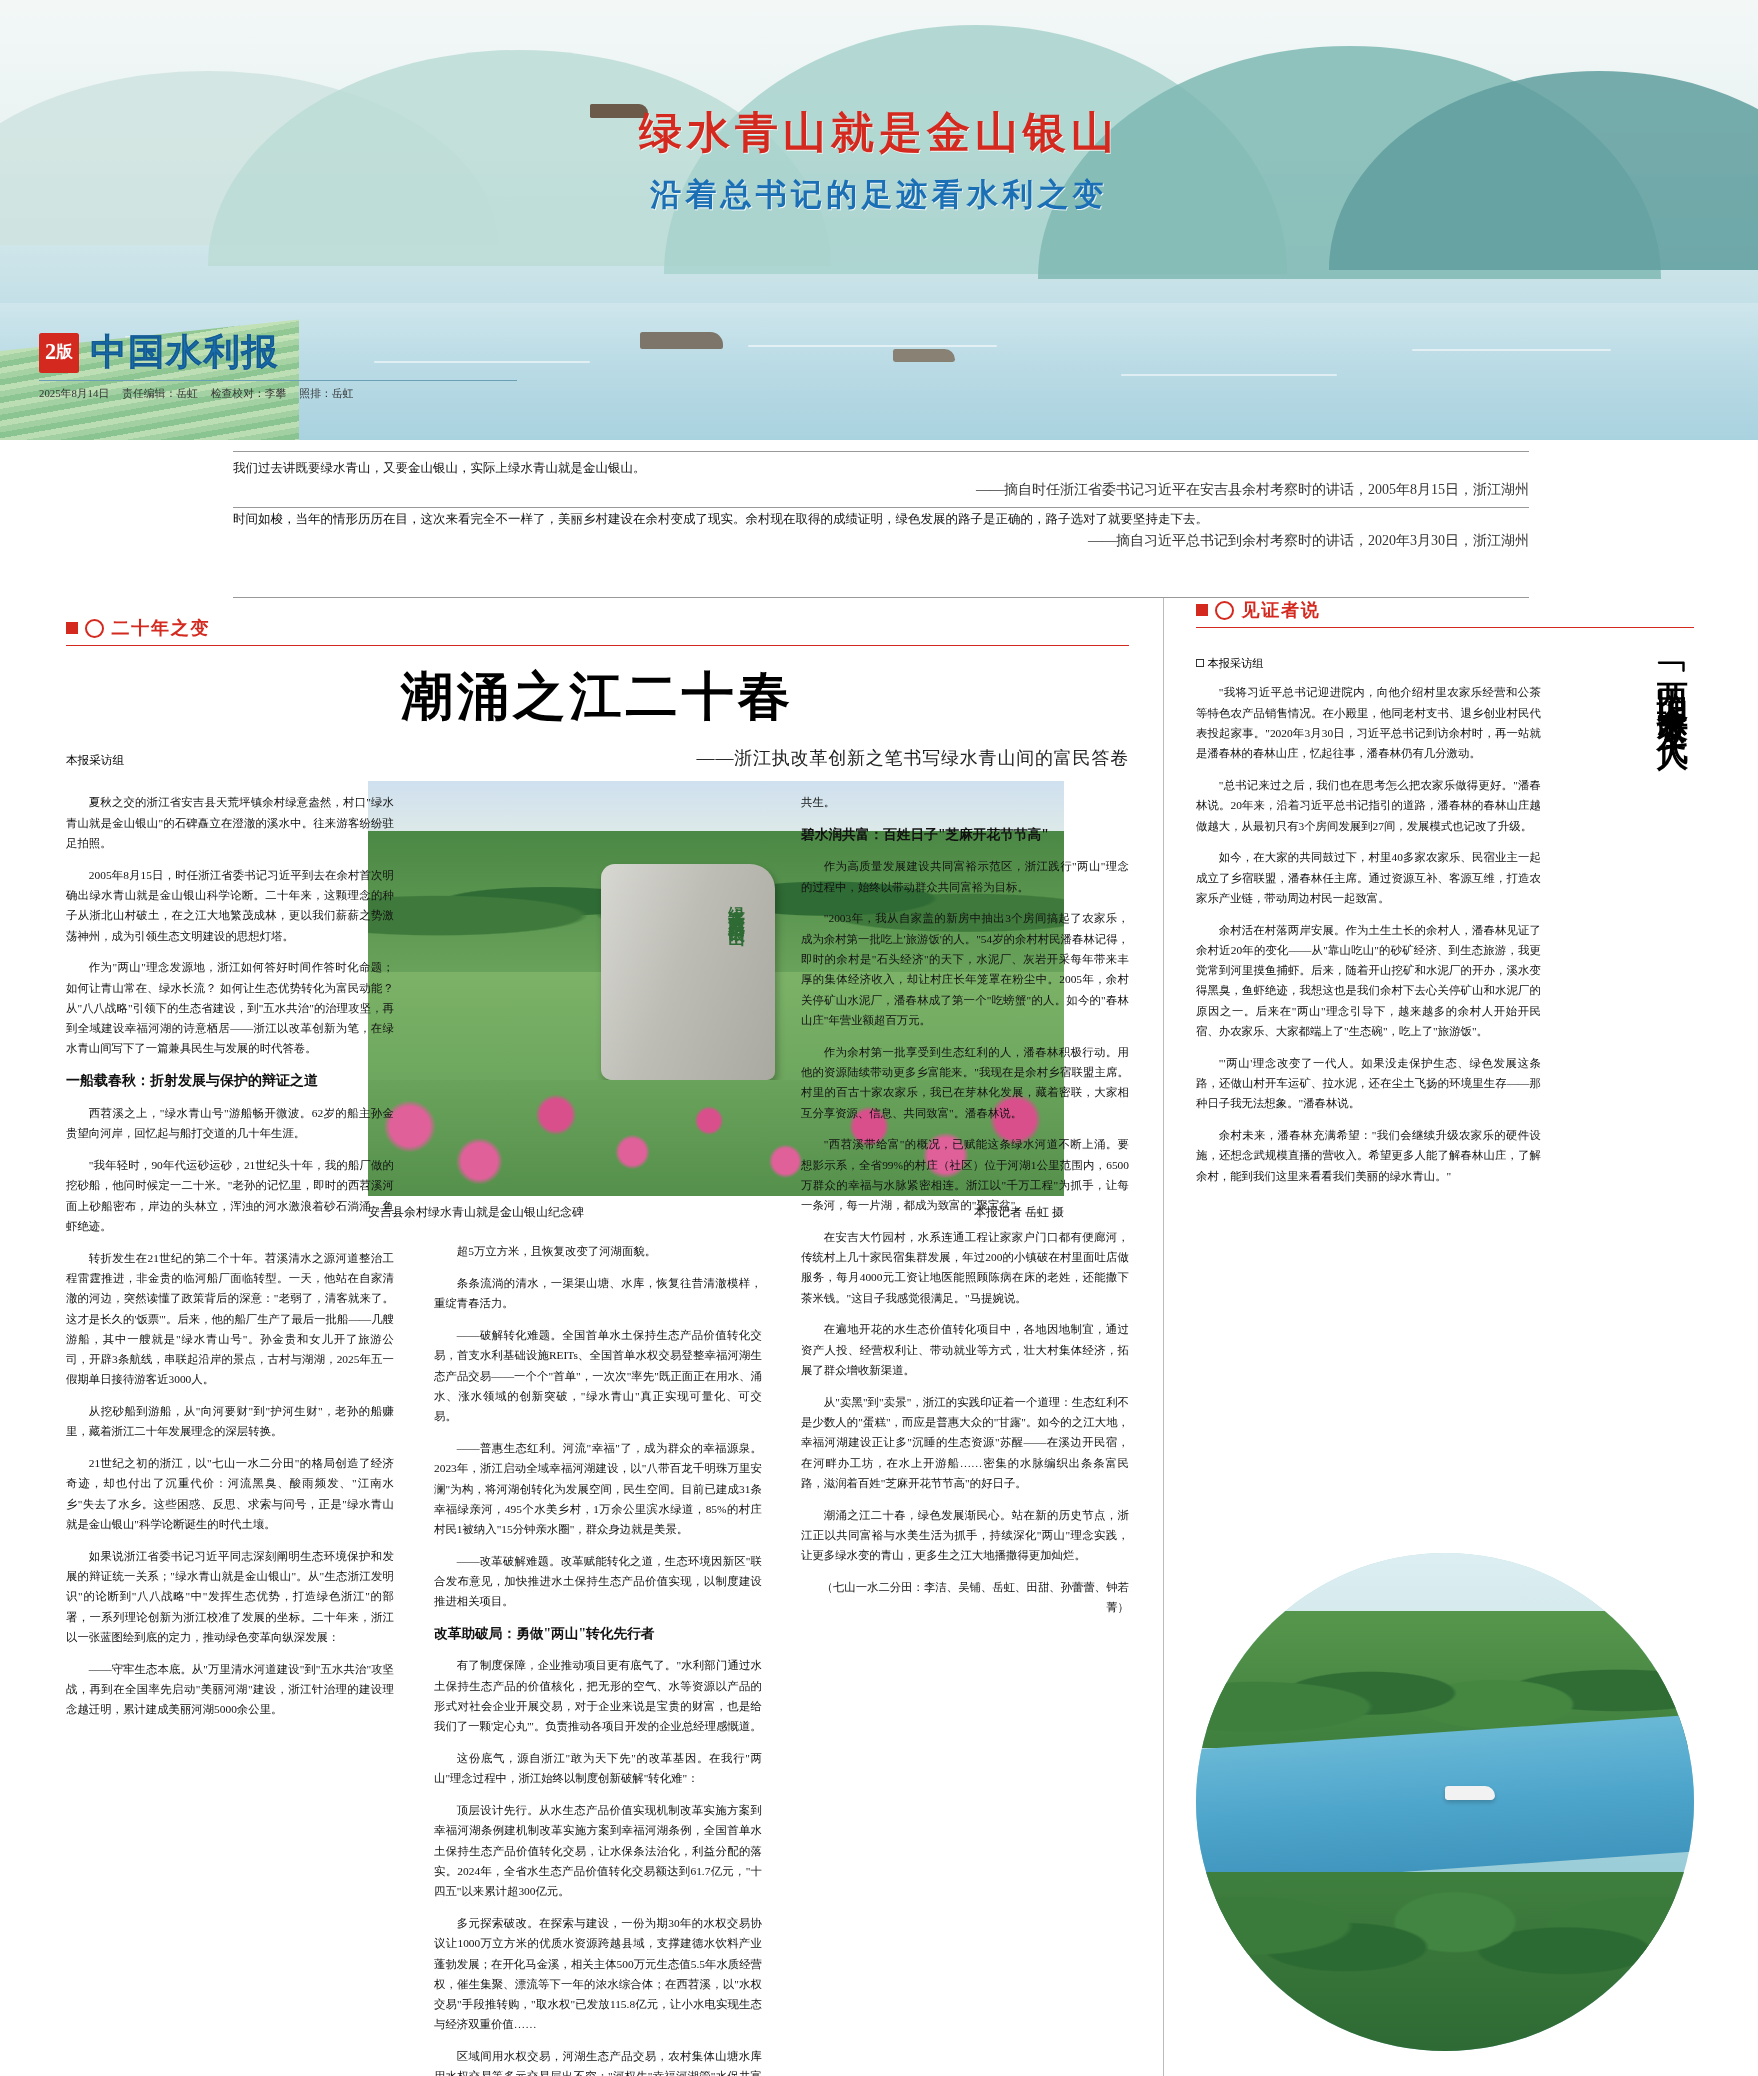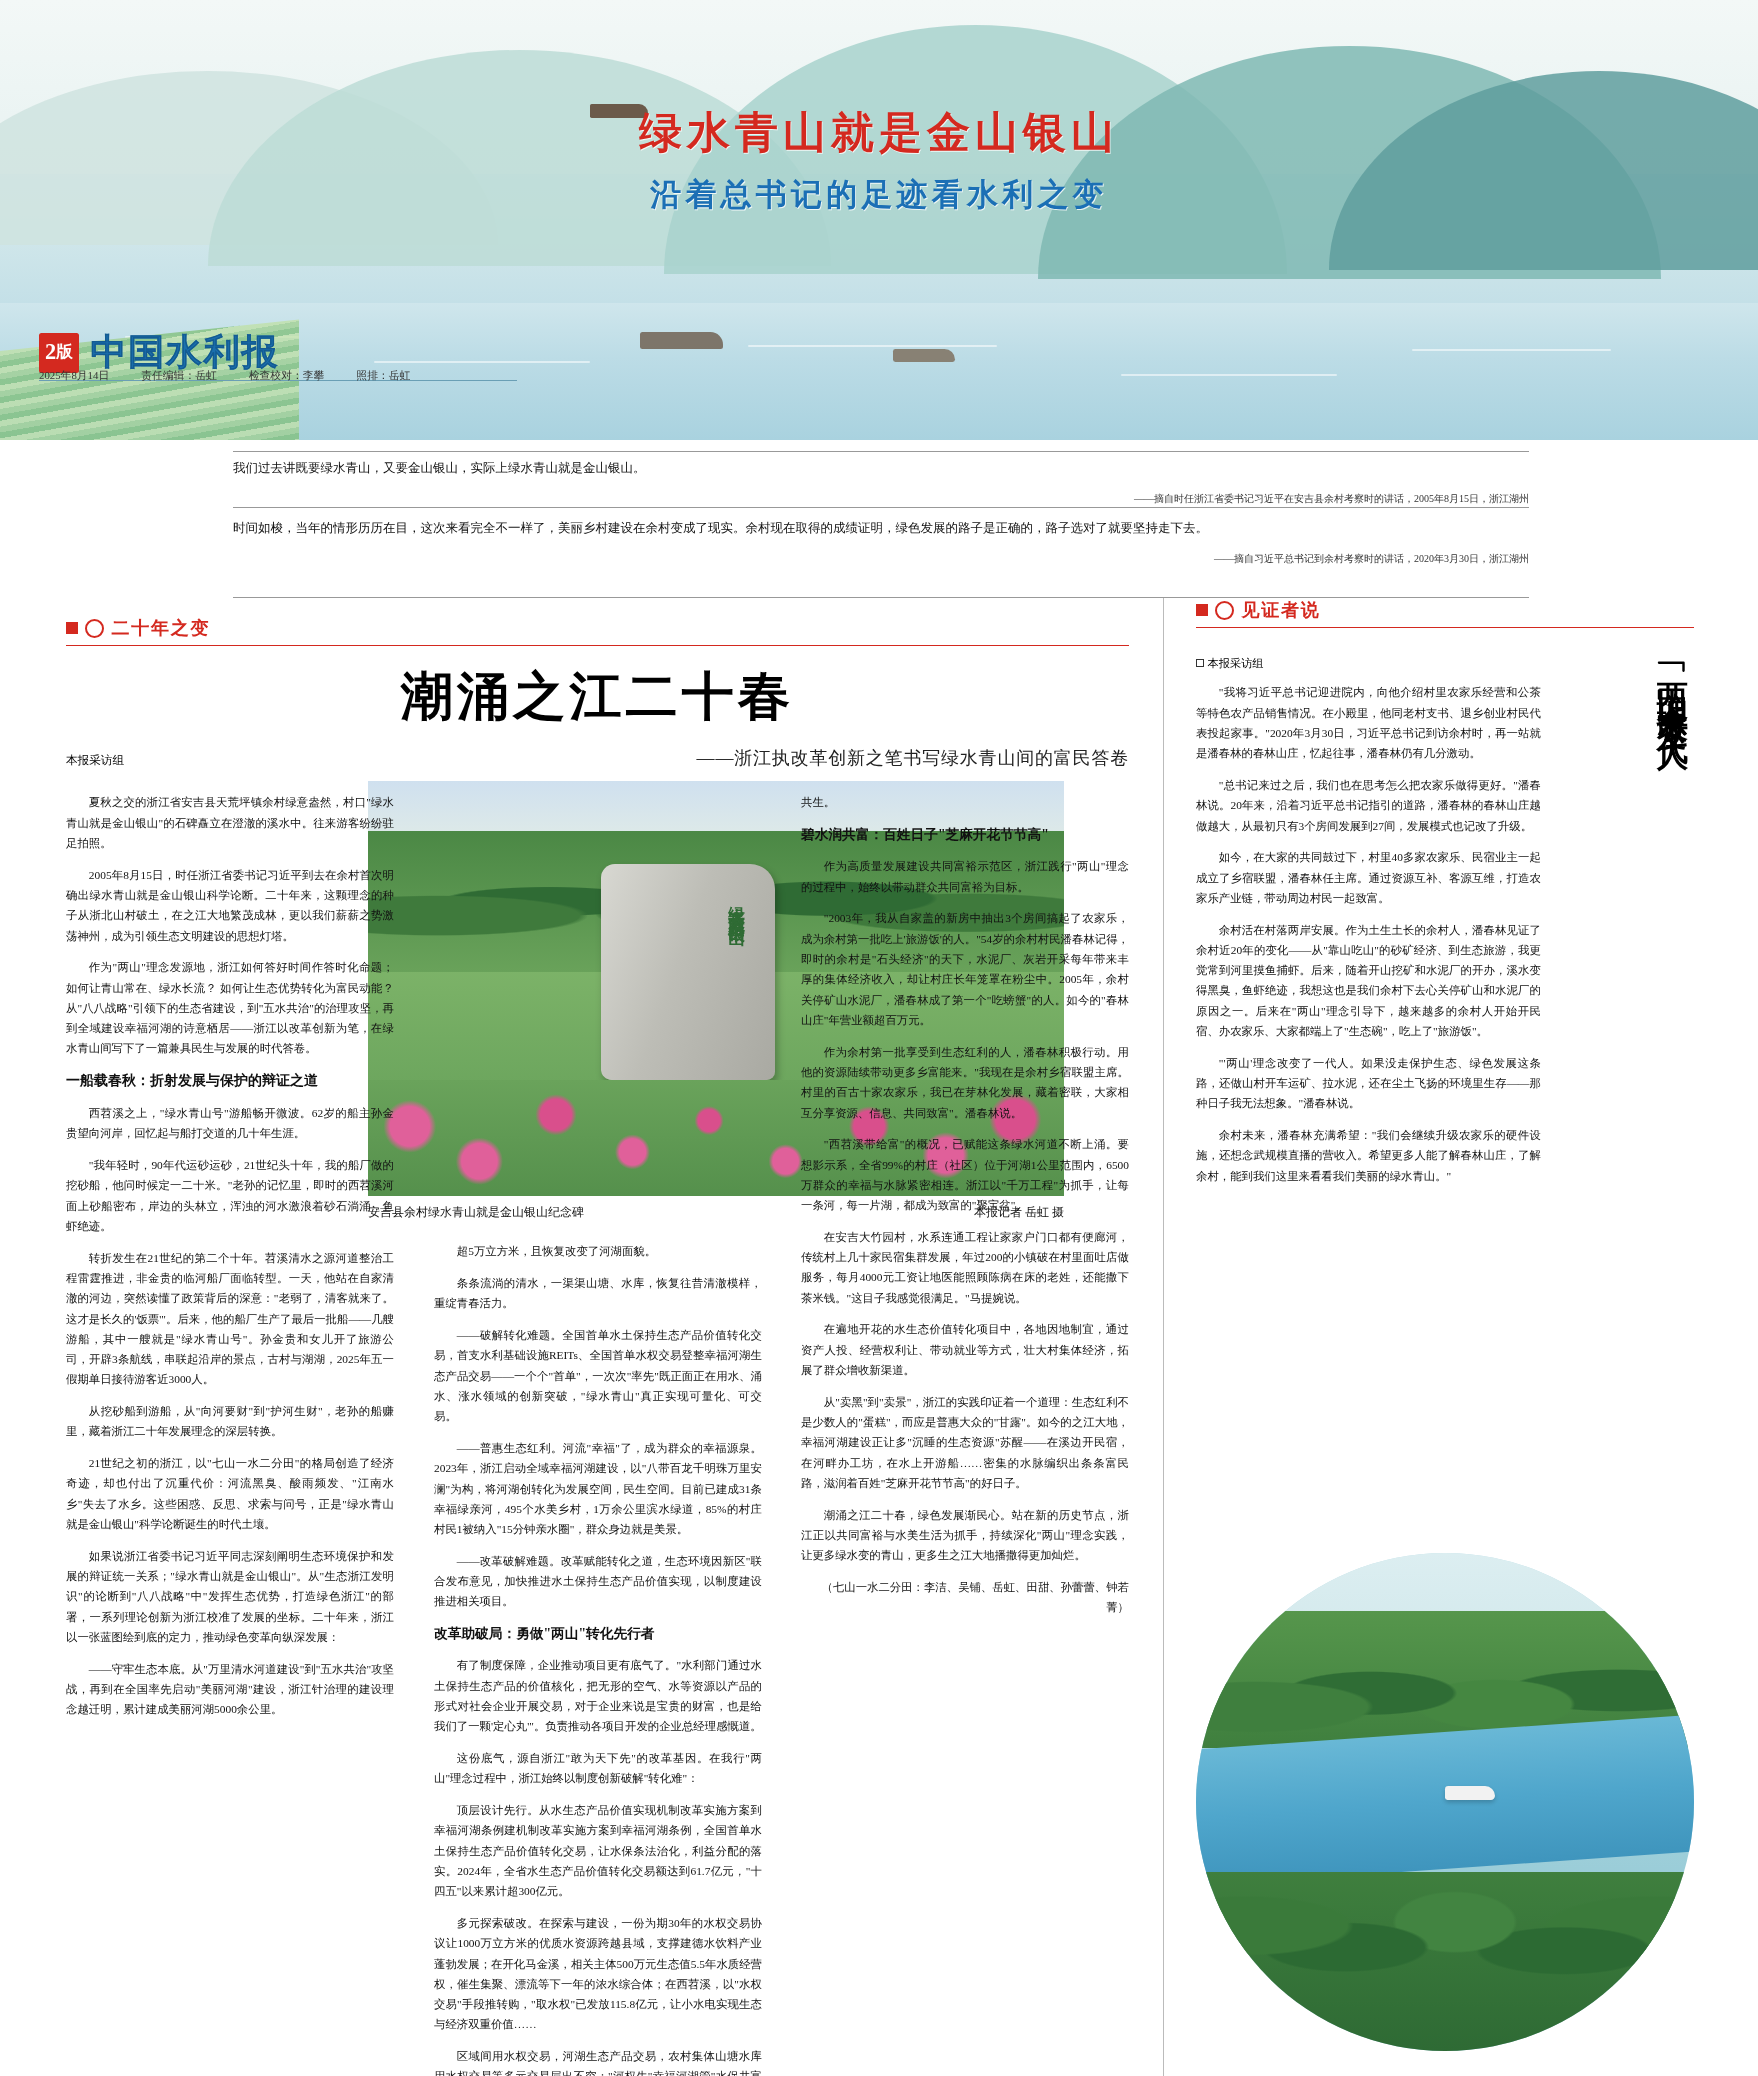--- a/index.html
+++ b/index.html
@@ -51,29 +51,29 @@
     display:flex; align-items:center; justify-content:center; flex-direction:row;
     font-size:16.6px; font-weight:bold; line-height:1;
   }
   .mh-bannum span.n { font-size:22.4px; }
   .mh-paper {
     margin-left:11.6px; font-size:36px; font-weight:bold; color:#1a6fae;
     font-family:"Liberation Serif", serif; letter-spacing:1.7px;
     -webkit-text-stroke:0.4px #135b92;
   }
   .mh-infobar {
-    position:absolute; left:39px; top:369px; font-size:10.8px; color:#333;
-    display:flex; gap:32px;
+    position:absolute; left:39px; top:387px; font-size:10.8px; color:#333;
+    display:flex; gap:13px;
   }
   .mh-rule { position:absolute; left:39px; top:380px; width:478px; height:0.8px; background:#6a9fb5; }
 
   
   .quotes { position:absolute; left:233px; top:457px; width:1296px; }
   .quote { font-size:12.5px; line-height:22.4px; color:#111; margin-bottom:5.8px; text-align:justify; }
-  .quote .src { display:block; text-align:right; font-size:10px; color:#333; margin-top:9px; }
+  .quote .src { display:block; text-align:right; font-size:14px; color:#333; margin-top:0; }
   .qline { position:absolute; height:0.8px; background:#999; }
 
   
   .flag { display:flex; align-items:center; gap:7.5px; }
   .flag .sq { width:11.6px; height:11.6px; background:#d4291f; }
   .flag .txt { font-size:18px; font-weight:bold; color:#d4291f; letter-spacing:1.7px; }
   .flag .ring { width:19px; height:19px; border:2.1px solid #d4291f; border-radius:50%; }
   .flagline { height:1.2px; background:#d4291f; }
 
   

